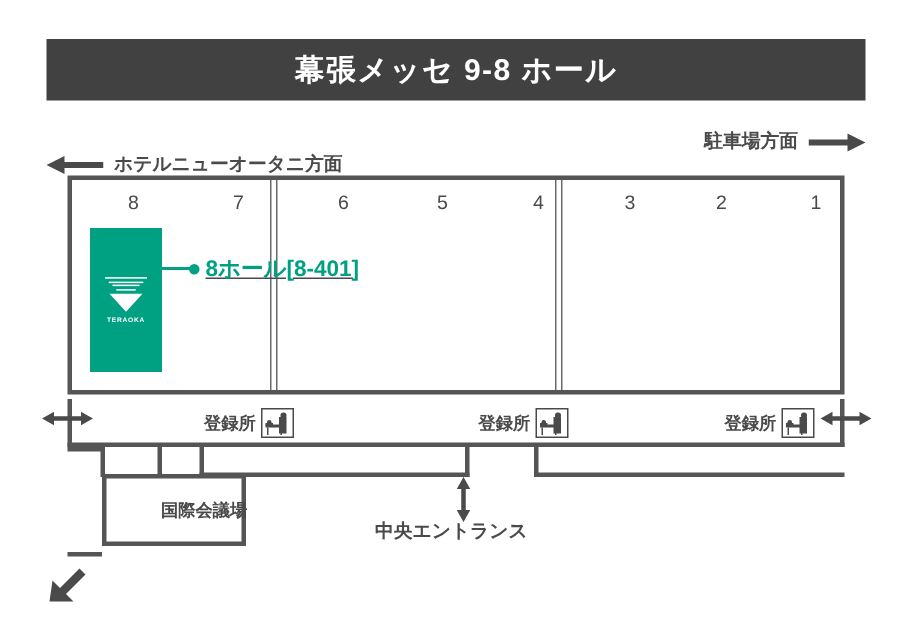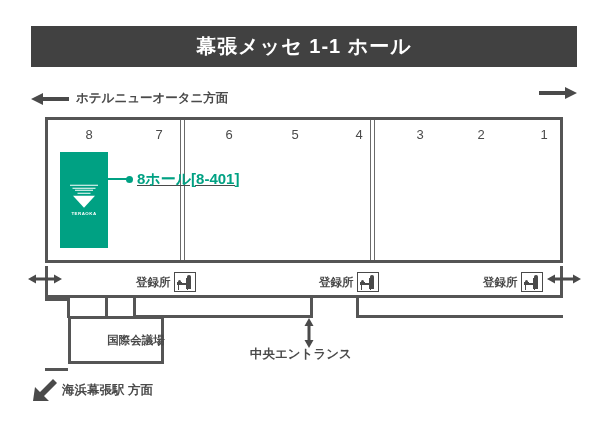--- a/index.html
+++ b/index.html
@@ -15,21 +15,21 @@
     position:absolute;left:31px;top:26px;width:546px;height:41px;
     background:#414141;display:flex;align-items:center;justify-content:center;
   }
   .title-bar .title-text{
     color:#ffffff;font-size:20px;font-weight:700;letter-spacing:1px;
     white-space:nowrap;
   }
 
   
   .dir-row{position:absolute;left:31px;top:86px;width:546px;height:22px;}
-  .dir-left{position:absolute;left:0;top:4px;display:flex;align-items:center;gap:7px;}
+  .dir-left{position:absolute;left:0;top:15px;display:flex;align-items:center;gap:7px;}
   .dir-right{position:absolute;right:0;top:0;display:flex;align-items:center;gap:7px;}
   .dir-label{font-size:12.5px;font-weight:700;color:#4a4a4a;white-space:nowrap;}
   .arrow-h{display:block;}
 
   
   .hall-box{
     position:absolute;left:45px;top:117px;width:518px;height:146px;
     border:3px solid #555555;background:#ffffff;box-sizing:border-box;
   }
   .hall-num{
@@ -117,31 +117,32 @@
     position:absolute;left:32px;top:378px;display:flex;align-items:center;gap:4px;
   }
   .station-label{font-size:12.5px;font-weight:700;color:#4a4a4a;white-space:nowrap;}
 </style>
 </head>
 <body>
 
 <div class="map-root">
 
   <div class="title-bar">
-    <span class="title-text">幕張メッセ 1-1 ホール</span>
+    <span class="title-text">幕張メッセ 9-8 ホール</span>
   </div>
 
   <div class="dir-row">
     <div class="dir-left">
       <svg class="arrow-h" width="38" height="14" viewBox="0 0 38 14">
         <path d="M0 7 L12 1 L12 5 L38 5 L38 9 L12 9 L12 13 Z" fill="#4a4a4a"></path>
       </svg>
       <span class="dir-label">ホテルニューオータニ方面</span>
     </div>
     <div class="dir-right">
+      <span class="dir-label">駐車場方面</span>
       <svg class="arrow-h" width="38" height="14" viewBox="0 0 38 14">
         <path d="M38 7 L26 1 L26 5 L0 5 L0 9 L26 9 L26 13 Z" fill="#4a4a4a"></path>
       </svg>
     </div>
   </div>
 
   <div class="hall-box">
     <div class="hall-num" style="left:29px;">8</div>
     <div class="hall-num" style="left:99px;">7</div>
     <div class="hall-num" style="left:169px;">6</div>
@@ -236,16 +237,15 @@
 
   <svg class="v-arrow" width="12" height="30" viewBox="0 0 12 30">
     <path d="M6 0 L10.5 8 L7.5 8 L7.5 22 L10.5 22 L6 30 L1.5 22 L4.5 22 L4.5 8 L1.5 8 Z" fill="#4a4a4a"></path>
   </svg>
   <span class="entrance-label">中央エントランス</span>
 
   <div class="station">
     <svg width="26" height="24" viewBox="0 0 26 24">
       <path d="M1 23 L3 9 L8 14 L21 1 L25 5 L12 18 L17 23 Z" fill="#4a4a4a"></path>
     </svg>
-    <span class="station-label">海浜幕張駅 方面</span>
   </div>
 
 </div>
 
 </body></html>

